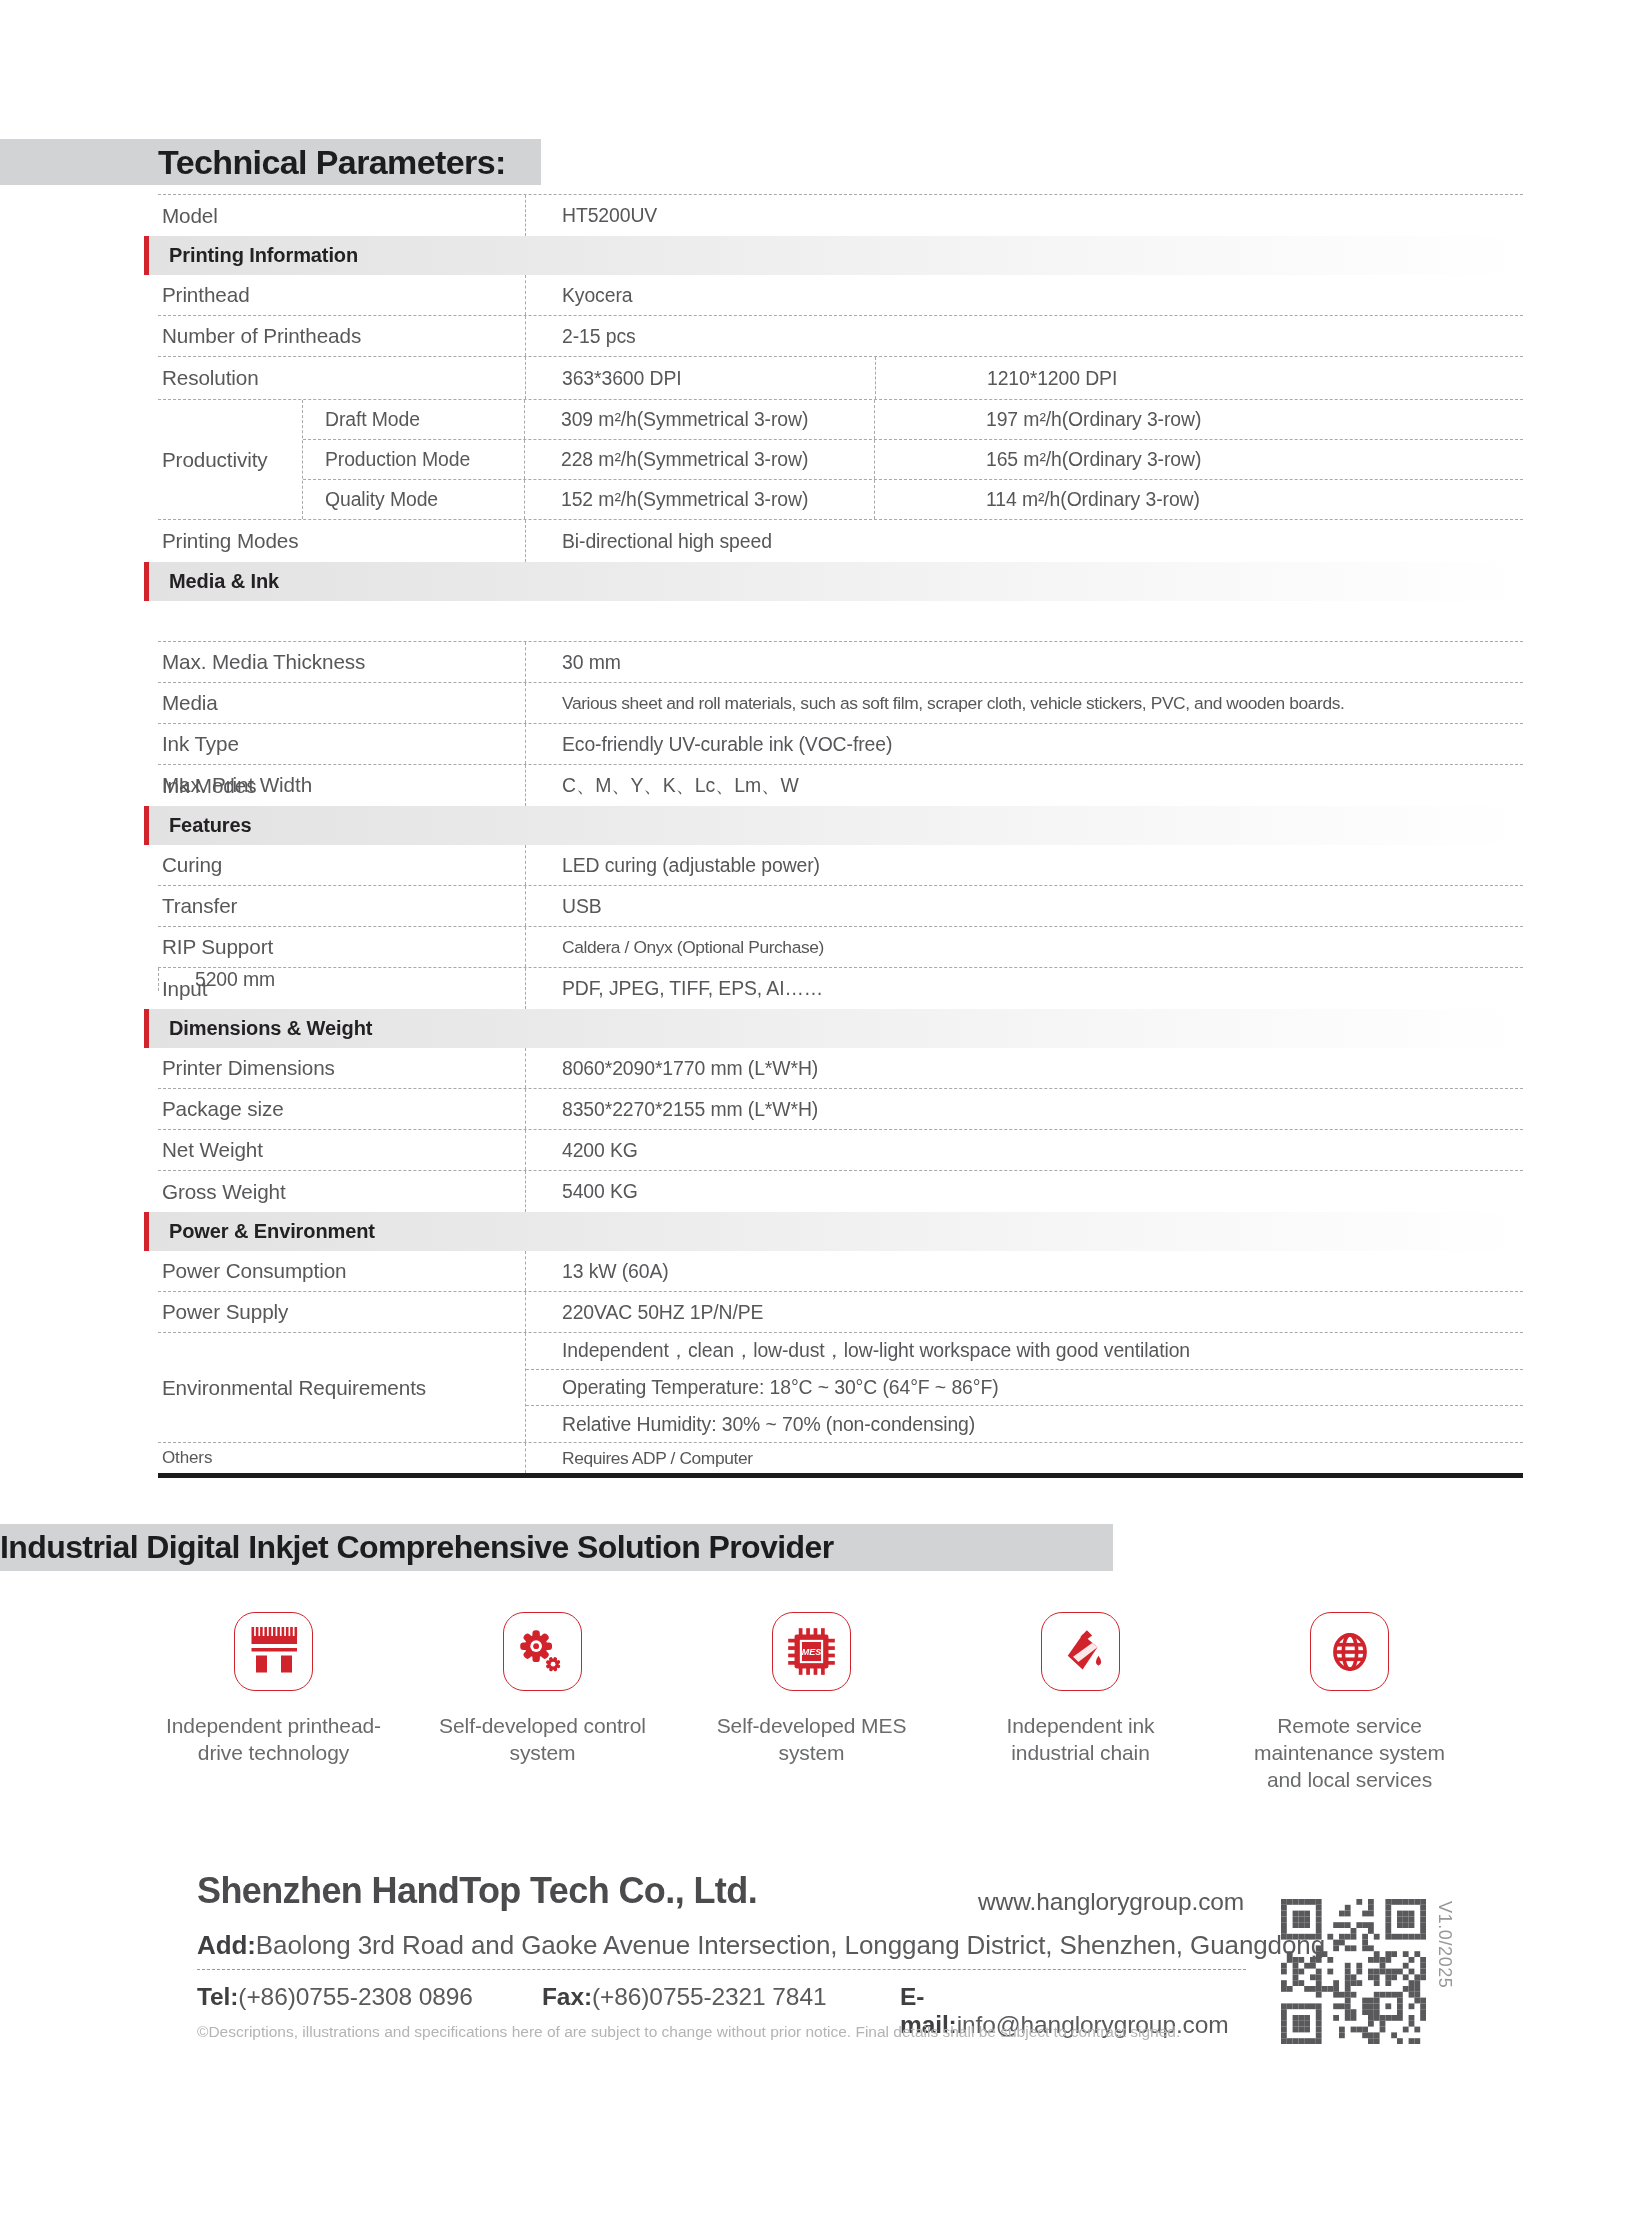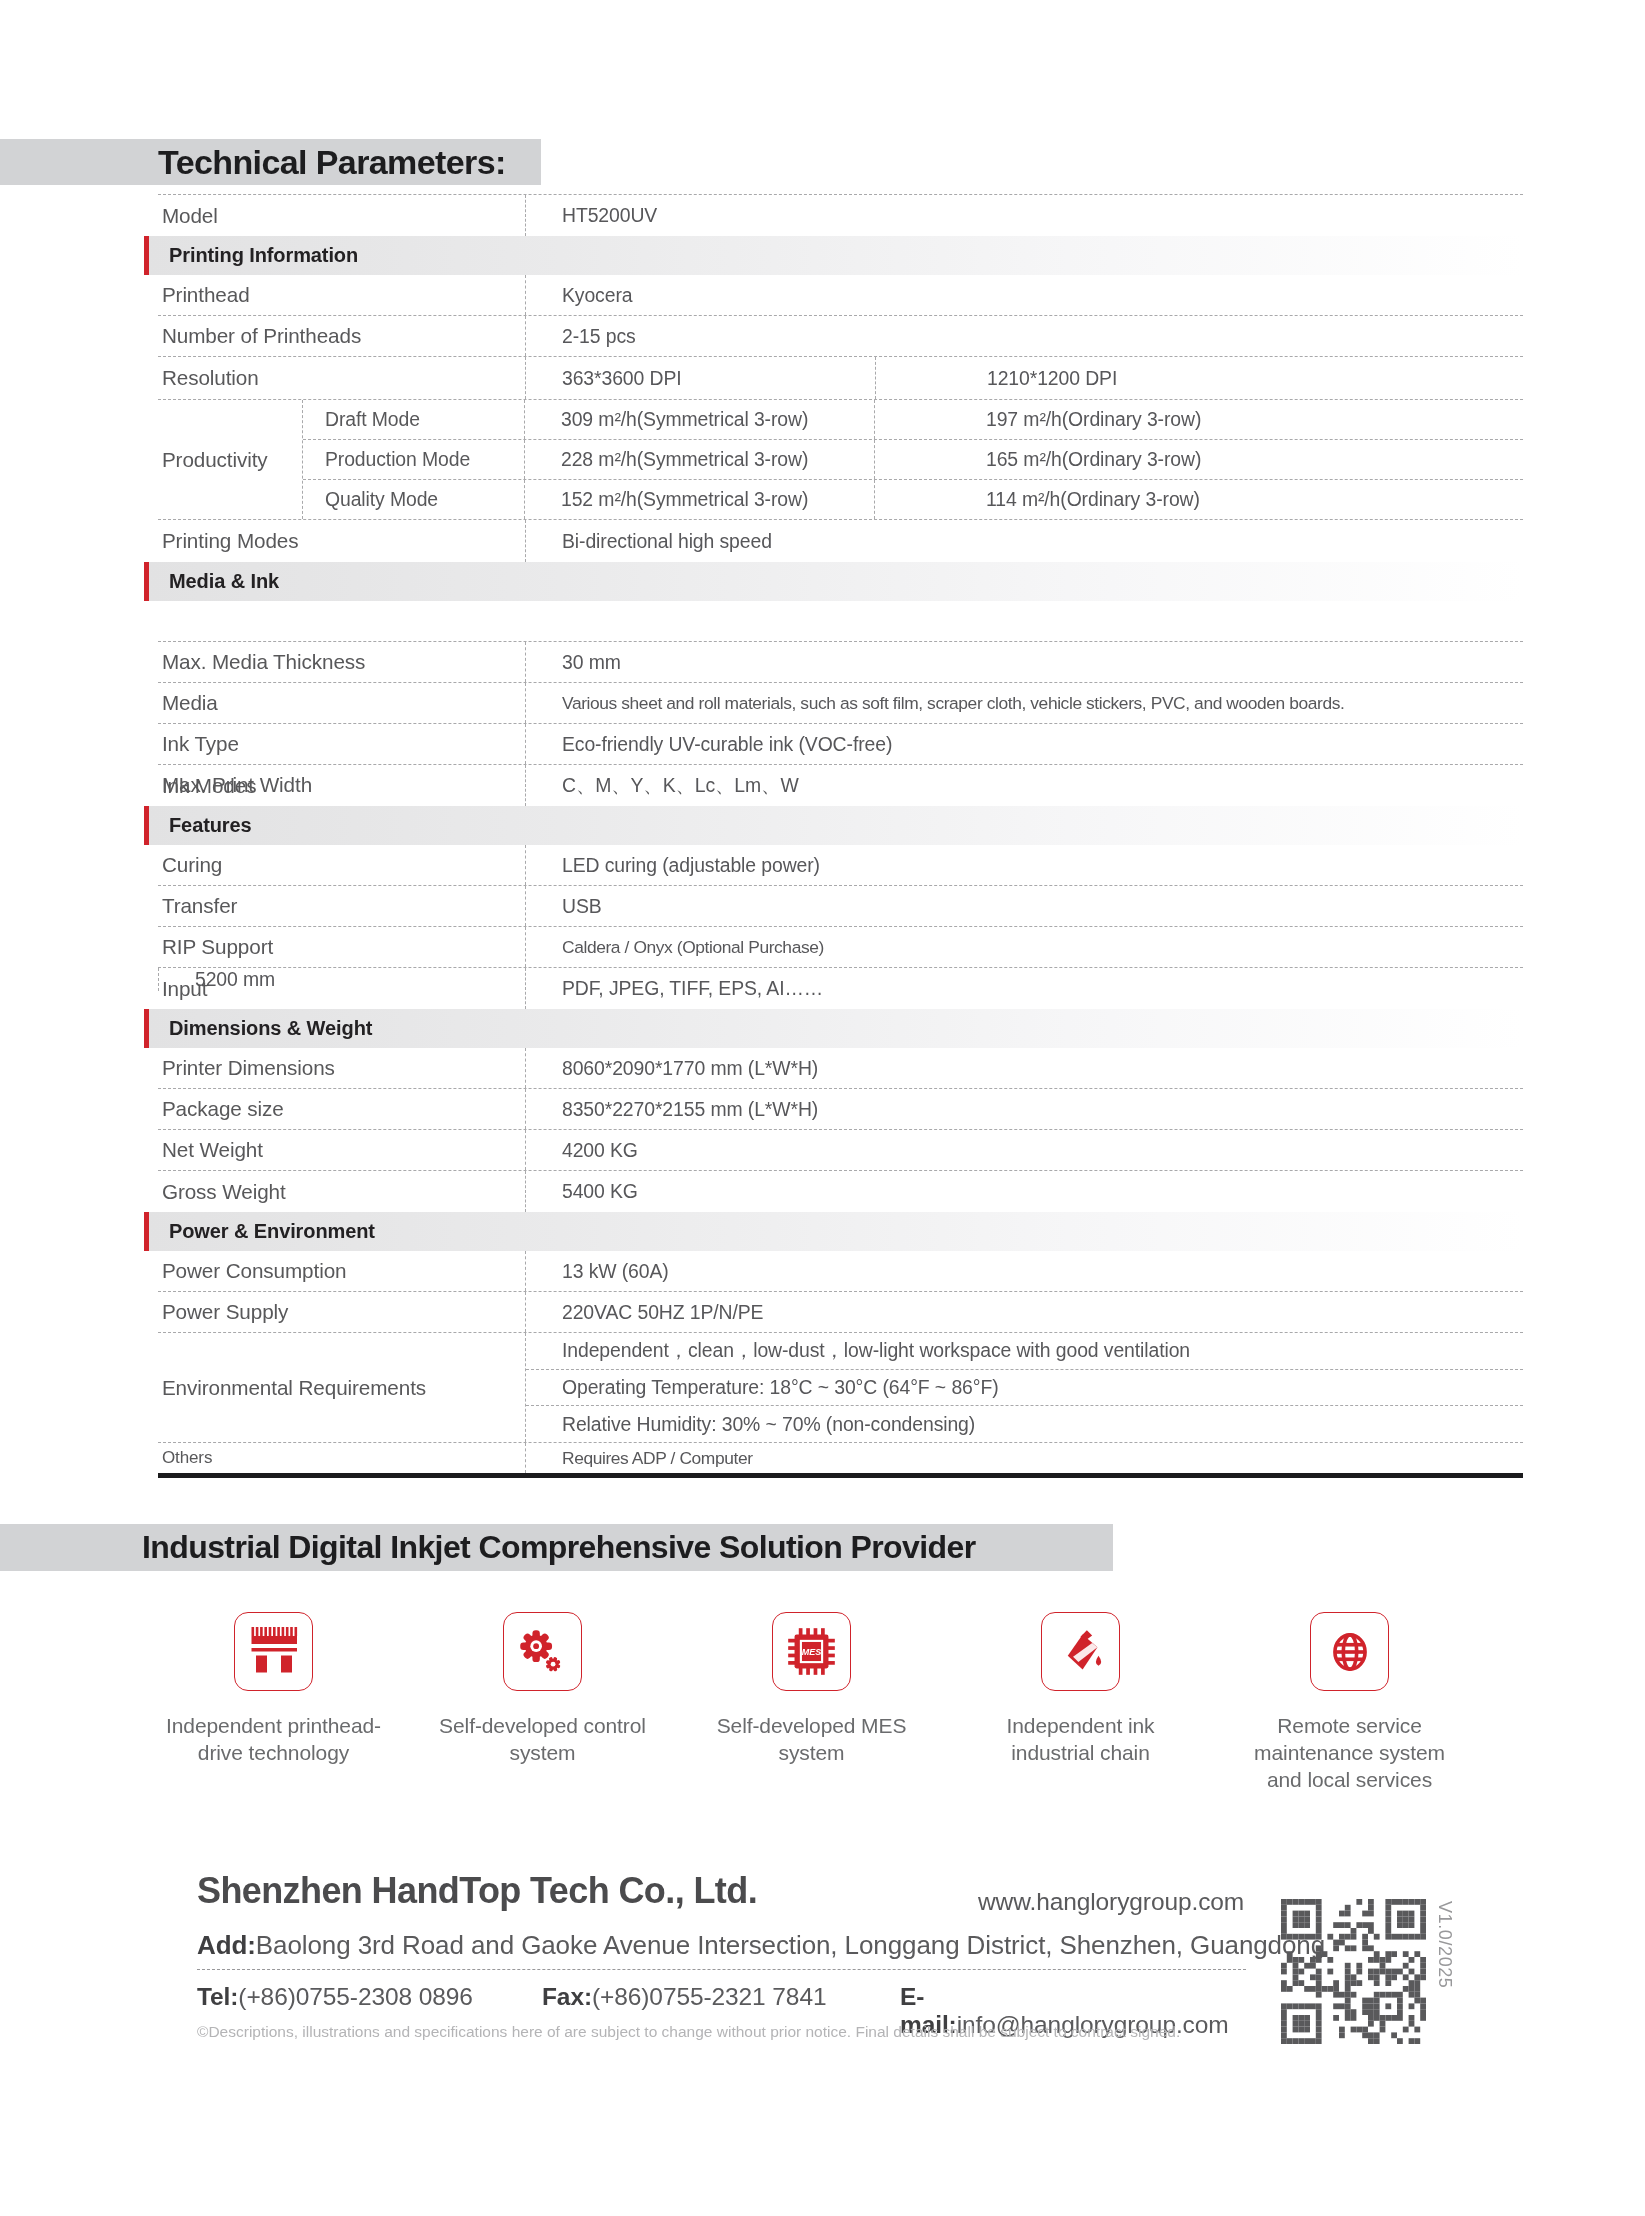--- a/index.html
+++ b/index.html
@@ -52,26 +52,26 @@
     padding-left:20px;font-size:20px;font-weight:bold;color:var(--dark);box-sizing:border-box;
     background:linear-gradient(90deg,#e2e2e3 0%,#eaeaeb 30%,#f7f7f8 70%,#ffffff 100%);
   }
   .band::before{content:"";position:absolute;left:-5.2px;top:0;bottom:0;width:5.2px;background:var(--red);}
   .spec-end{height:4.5px;background:#1b1b1d;}
   
   .banner{
     position:absolute;left:0;top:1524px;width:1113px;height:47px;background:#d2d3d5;
     display:flex;align-items:center;
   }
-  .banner .t{padding-left:142px;font-size:32px;font-weight:bold;color:#1d1d1f;letter-spacing:-0.6px;}
+  .banner .t{font-size:32px;font-weight:bold;color:#1d1d1f;letter-spacing:-0.6px;}
   
   .solutions{position:absolute;left:0;top:1612px;width:1646px;height:213px;}
   .sol{position:absolute;width:219px;text-align:center;}
   .sol .card{
-    width:79px;height:79px;margin:0 auto;border:1.9px solid var(--red);border-radius:14px;
+    width:79px;height:79px;margin:0 auto;border:1.9px solid var(--red);border-radius:21px;
     box-sizing:border-box;display:flex;align-items:center;justify-content:center;background:#fff;
   }
   .sol .lab{margin-top:20.7px;font-size:21px;line-height:27px;color:#6a6b6d;}
   
   .company{position:absolute;left:197px;top:1870px;font-size:36px;font-weight:bold;color:#4b4b4d;letter-spacing:-0.6px;}
   .website{position:absolute;left:978px;top:1888px;font-size:24.5px;color:#59595b;}
   .addline{position:absolute;left:197px;top:1930px;font-size:26px;color:#5a5a5c;}
   .addline b{color:#3f3f41;}
   .fdivider{position:absolute;left:197px;top:1969px;width:1049px;border-top:1.3px dashed #98989a;}
   .contacts{position:absolute;left:197px;top:1983px;width:1049px;display:flex;font-size:24.5px;color:#5a5a5c;}

